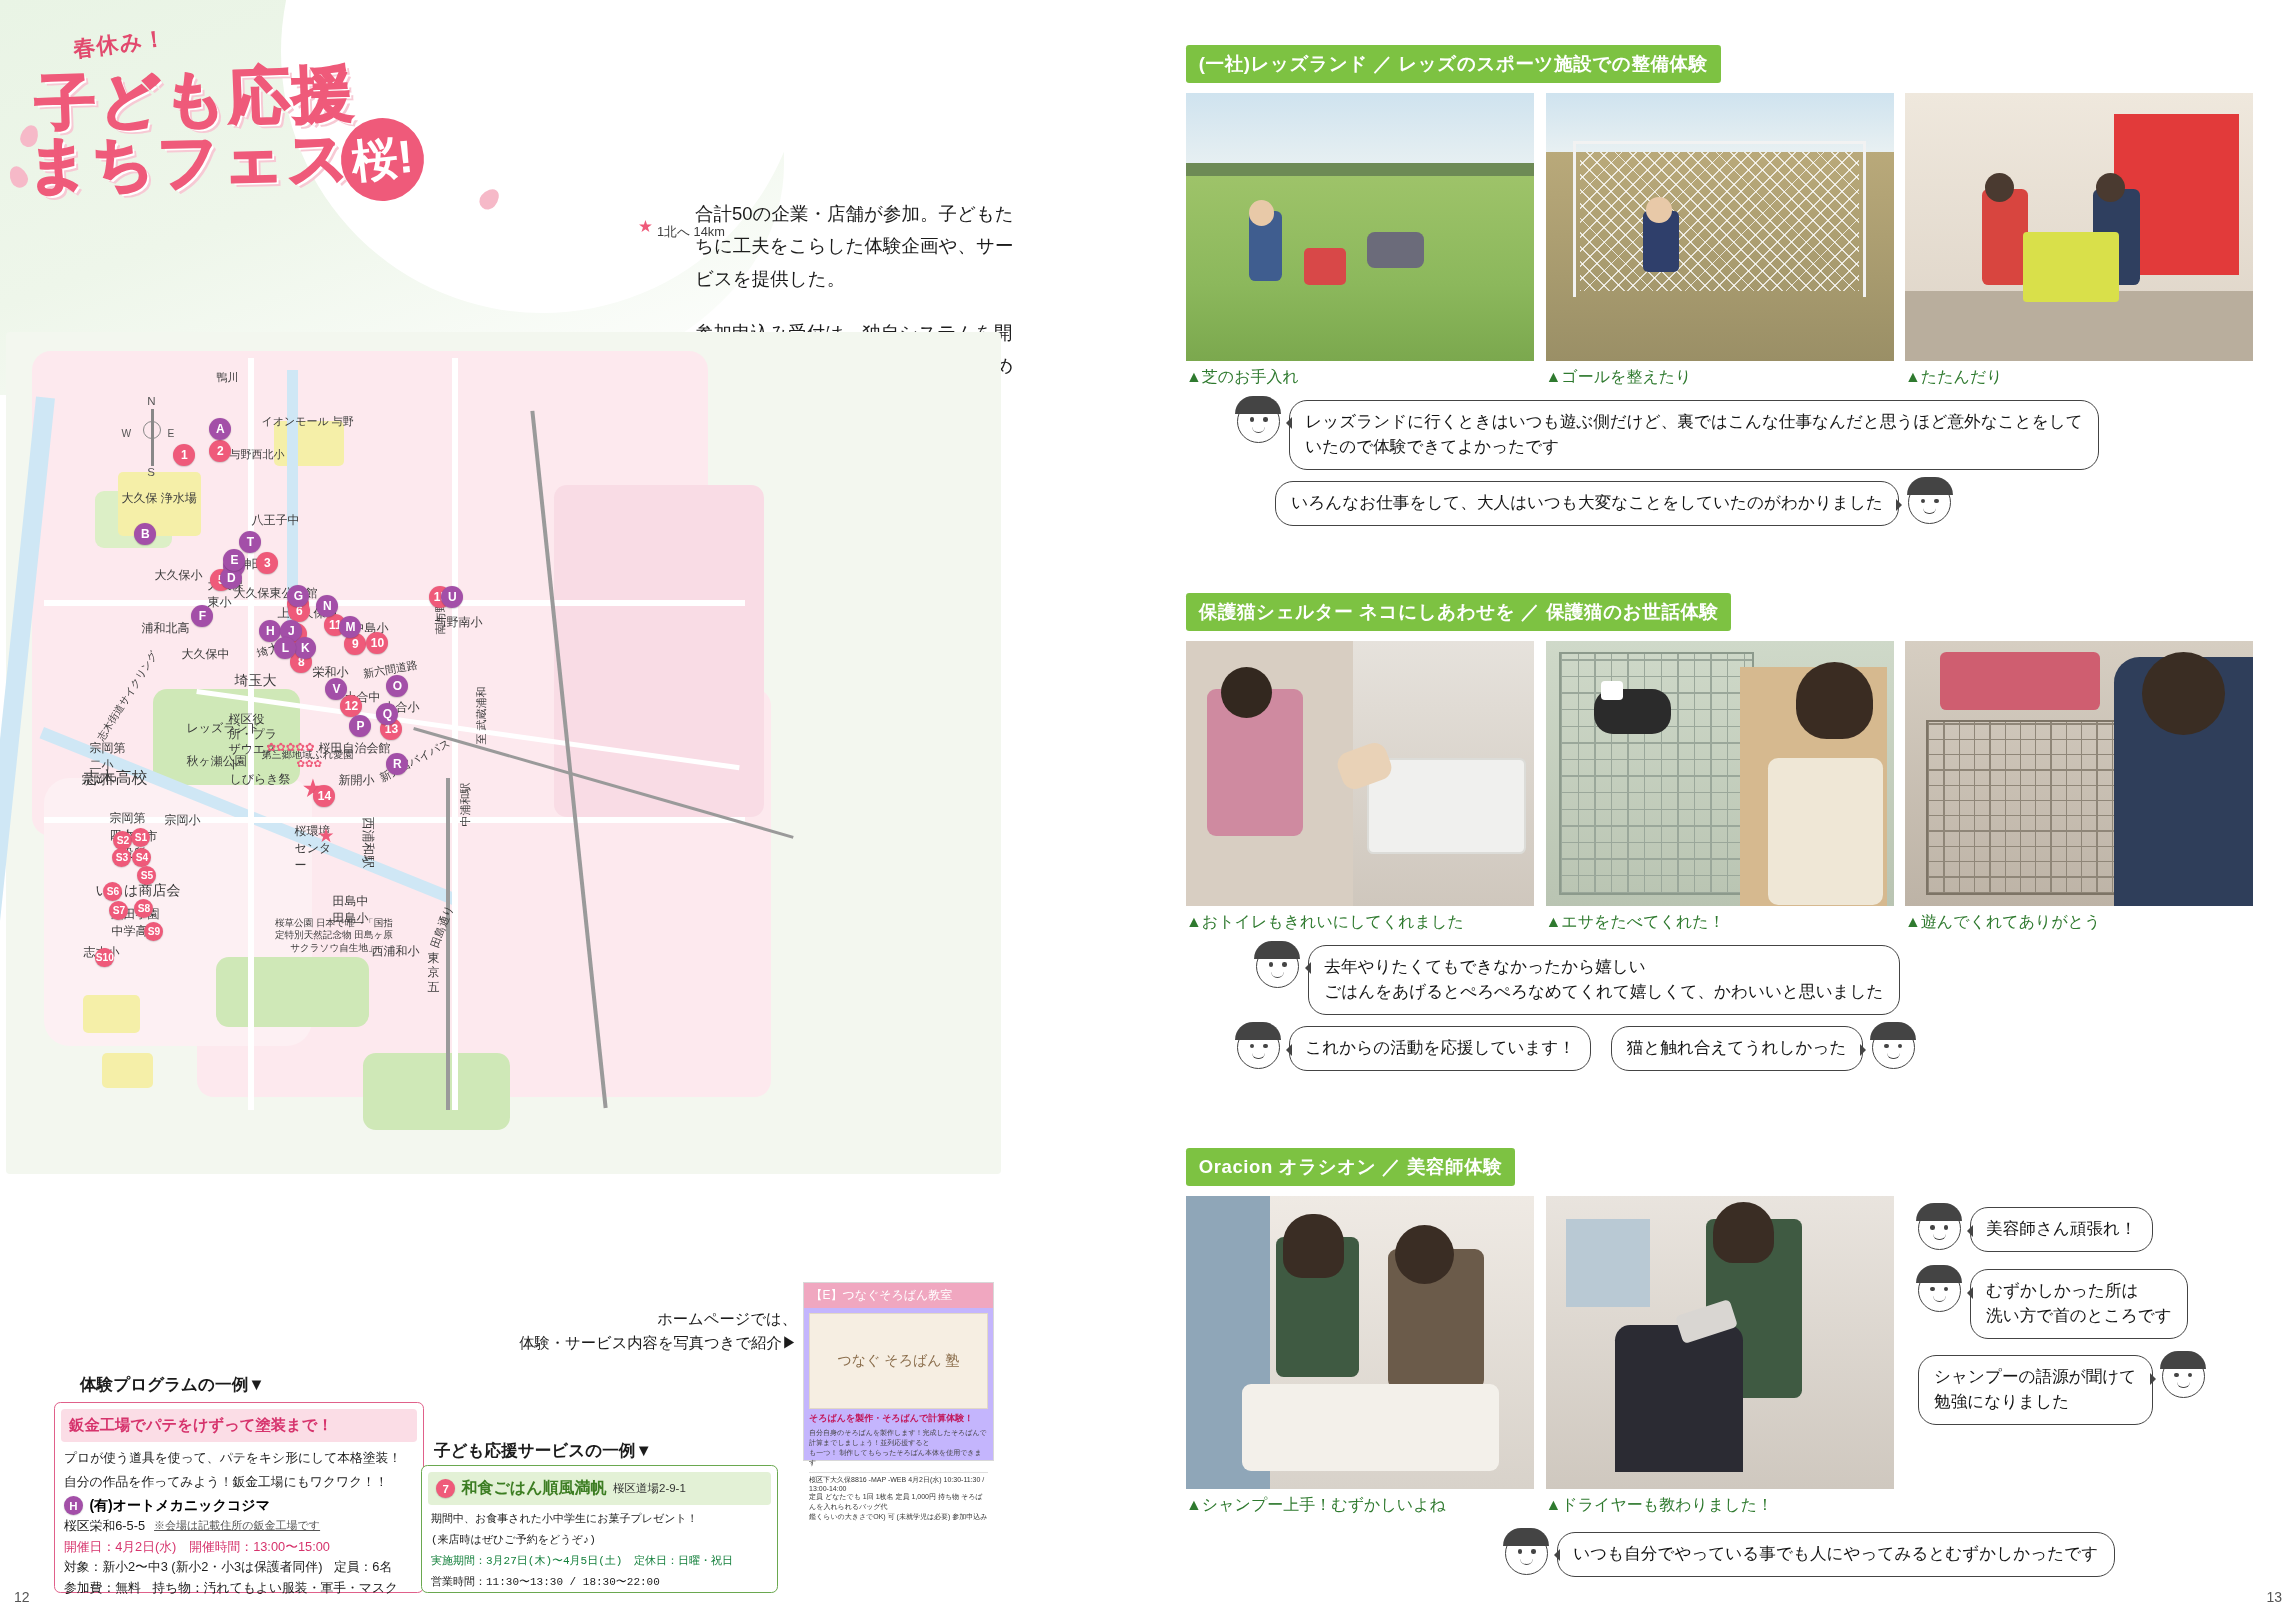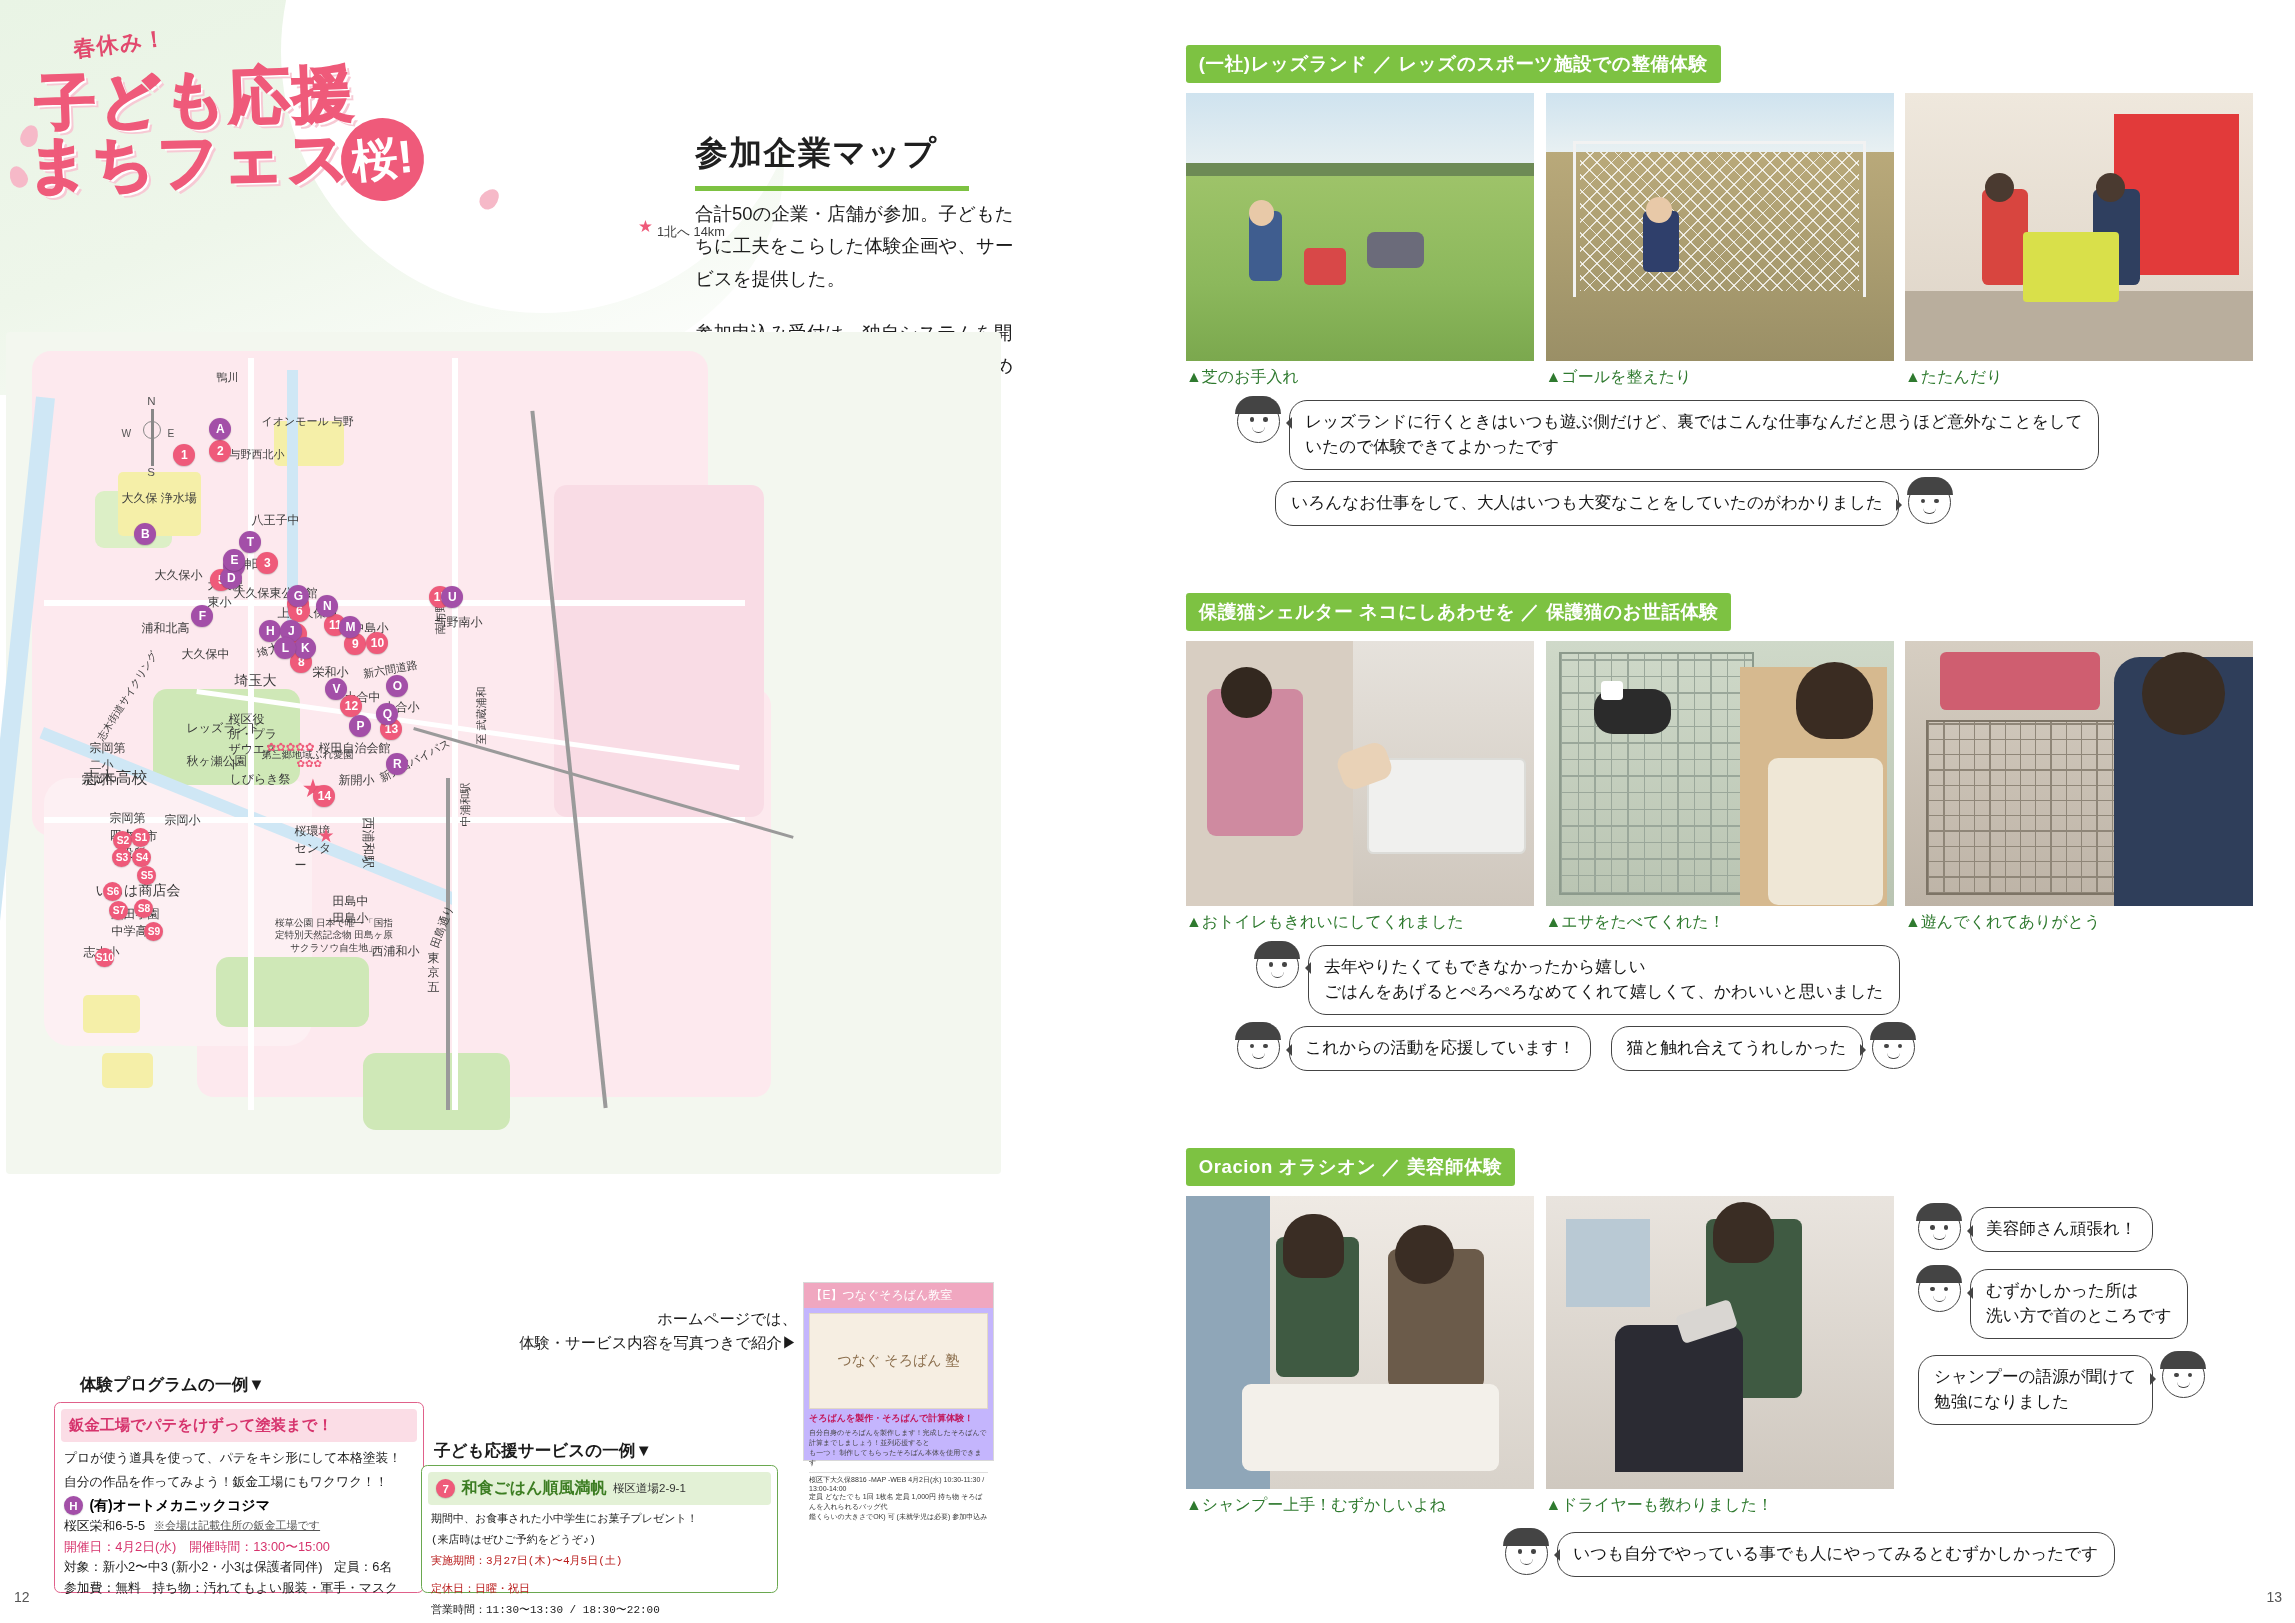--- a/index.html
+++ b/index.html
@@ -147,24 +147,20 @@
       <div class="title-main">
         <span class="title-line">子ども応援</span>
         <span class="title-line l2">まちフェス</span>
         <div class="sakura-badge">桜!</div>
       </div>
       <div class="petal" style="left:-14px; top:96px; transform:rotate(20deg);"></div>
       <div class="petal" style="left:-25.5px; top:137px; transform:rotate(-25deg);"></div>
       <div class="petal" style="left:446px; top:159px; transform:rotate(40deg);"></div>
     </div>
 
-    <div class="map-head">
-      <h2>参加企業マップ</h2>
-      <div class="rule"></div>
-    </div>
     <div class="map-desc">
       <p>合計50の企業・店舗が参加。子どもたちに工夫をこらした体験企画や、サービスを提供した。</p>
       <p>参加申込み受付は、独自システムを開発し、オンラインで受付・管理を進めた。</p>
     </div>
 
     <div class="map-label" style="left:657px; top:224px; font-size:12.8px;">1北へ 14km</div>
     <div class="star-mark" style="left:638px; top:217px; font-size:16.6px;">★</div>
 
     <div class="map-area">
       <div class="map-bg"></div>
@@ -357,21 +353,21 @@
     </div>
 
     <div class="green-box" style="left:421px; top:1465px; width:357px; height:128px;">
       <div class="ttl">
         <span class="pin num" style="position:static; width:19px; height:19px; font-size:11.5px;">7</span>
         <span>和食ごはん順風満帆</span>
         <span style="font-size:11.5px; font-weight:normal; color:#333;">桜区道場2-9-1</span>
       </div>
       <p>期間中、お食事された小中学生にお菓子プレゼント！</p>
       <p>(来店時はぜひご予約をどうぞ♪)</p>
-      <p style="color:#b91c1c; display:flex; gap:11.5px;flex-direction:column;">
+      <p style="color:#15803d; display:flex; gap:11.5px;">
         <span>実施期間：3月27日(木)〜4月5日(土)</span>
         <span>定休日：日曜・祝日</span>
       </p>
       <p>営業時間：11:30〜13:30 / 18:30〜22:00</p>
     </div>
 
     <div class="pg-num" style="left:14px; top:1589px;">12</div>
   </div>
 
   <div class="right-page">

